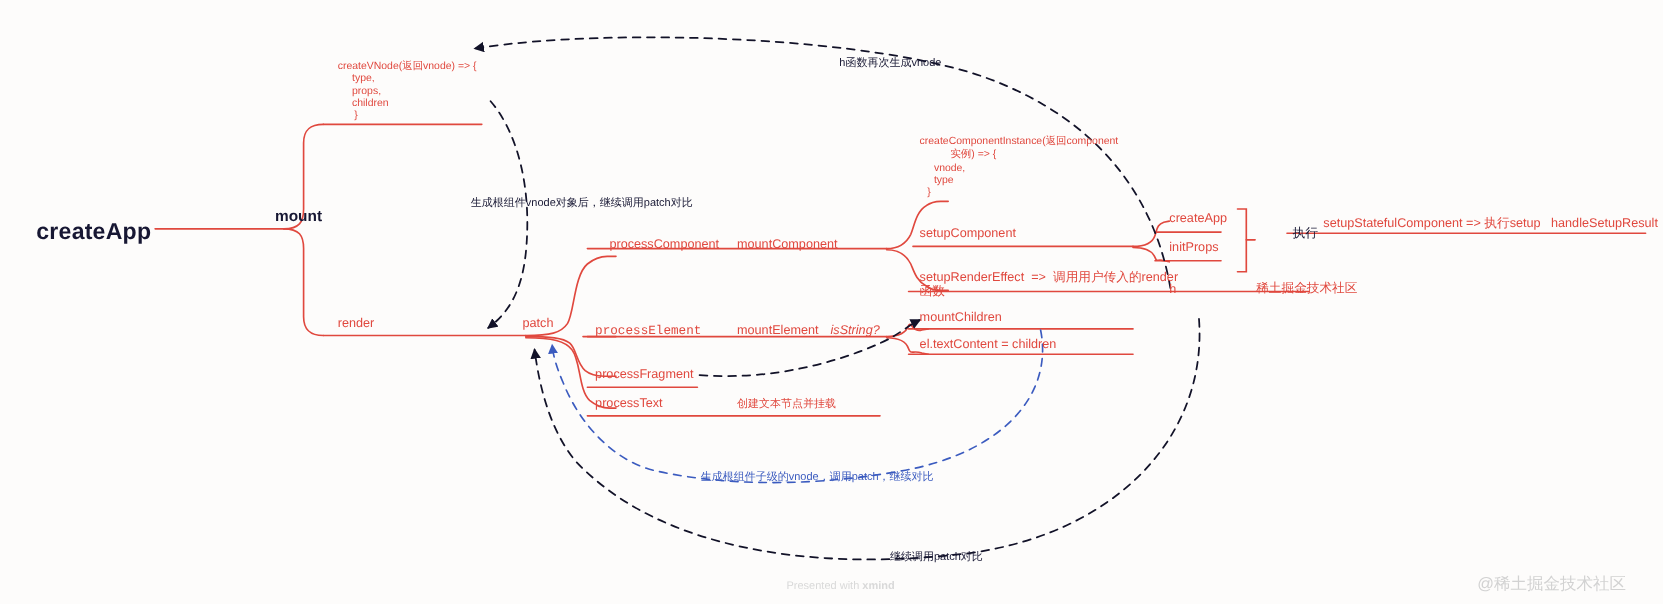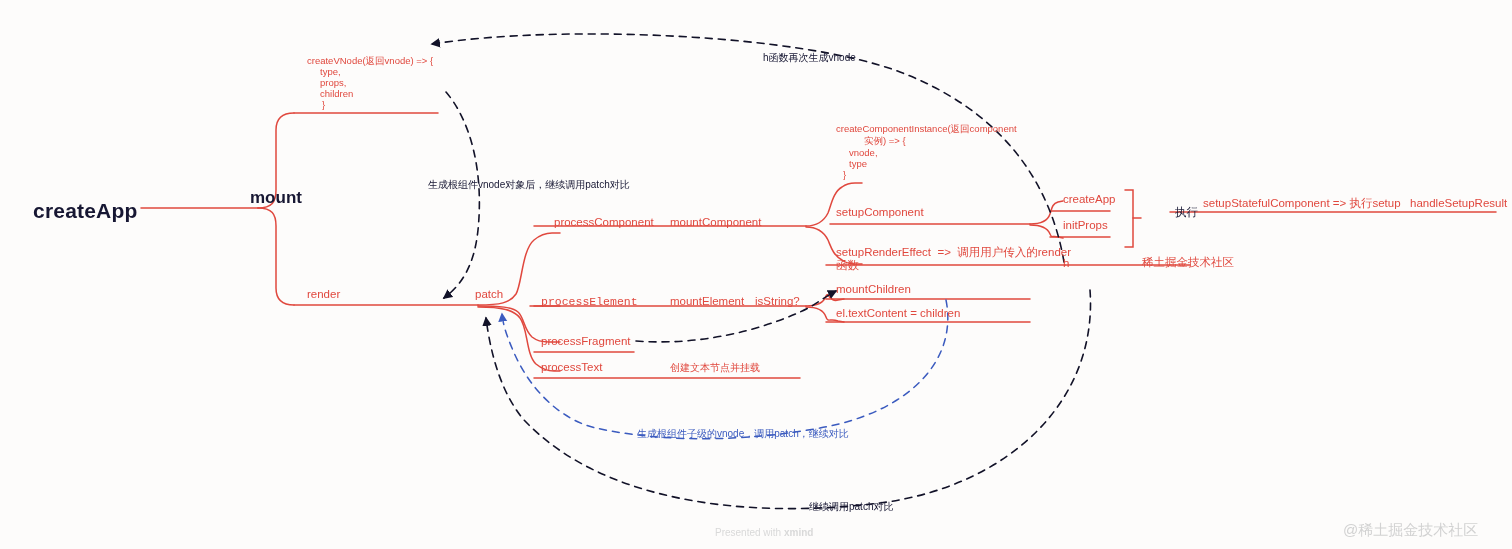--- a/index.html
+++ b/index.html
@@ -10,21 +10,21 @@
   }
   #canvas{position:absolute;inset:0;width:1512px;height:549px;}
   svg.layer{position:absolute;left:0;top:0;width:1512px;height:549px;pointer-events:none;}
   .lbl{position:absolute;white-space:pre;line-height:1.32;}
   .red{color:#e0483e;}
   .blk{color:#171733;padding-left:34px;}
   .blue{color:#3b5bbf;}
   .root-title{
     font-size:21px;font-weight:bold;color:#171733;letter-spacing:.2px;
   }
-  .l1{font-size:17px;font-weight:bold;}
+  .l1{font-size:14px;font-weight:bold;}
   .n{font-size:11.5px;}
   .note{font-size:10px;}
   .note-cn{font-size:10px;}
   .wm{position:absolute;font-size:10px;color:#d9d9d9;}
   .wm2{position:absolute;font-size:15px;color:#d2d2d2;}
   .mono-block{font-size:9.5px;line-height:1.45;}
 </style>
 </head>
 <body>
 
@@ -119,21 +119,21 @@
     <div class="lbl mono-block red" style="left:322px;top:98px;">}</div>
   </div>
 
   <div class="lbl n red" style="left:475px;top:287px;">patch</div>
 
   <div class="lbl n red" style="left:541px;top:215px;margin-left:13px;">processComponent</div>
   <div class="lbl n red" style="left:670px;top:215px;">mountComponent</div>
 
   <div class="lbl n red" style="left:541px;top:294px;font-family:Liberation Mono, monospace;">processElement</div>
   <div class="lbl n red" style="left:670px;top:294px;">mountElement</div>
-  <div class="lbl n red" style="left:755px;top:294px;">isString?</div>
+  <div class="lbl n red" style="left:755px;top:294px;font-style:italic;">isString?</div>
 
   <div class="lbl n red" style="left:541px;top:334px;">processFragment</div>
 
   <div class="lbl n red" style="left:541px;top:360px;">processText</div>
   <div class="lbl note-cn red" style="left:670px;top:361px;">创建文本节点并挂载</div>
 
   <div class="lbl n red" style="left:836px;top:282px;">mountChildren</div>
   <div class="lbl n red" style="left:836px;top:306px;">el.textContent = children</div>
 
   <div>

